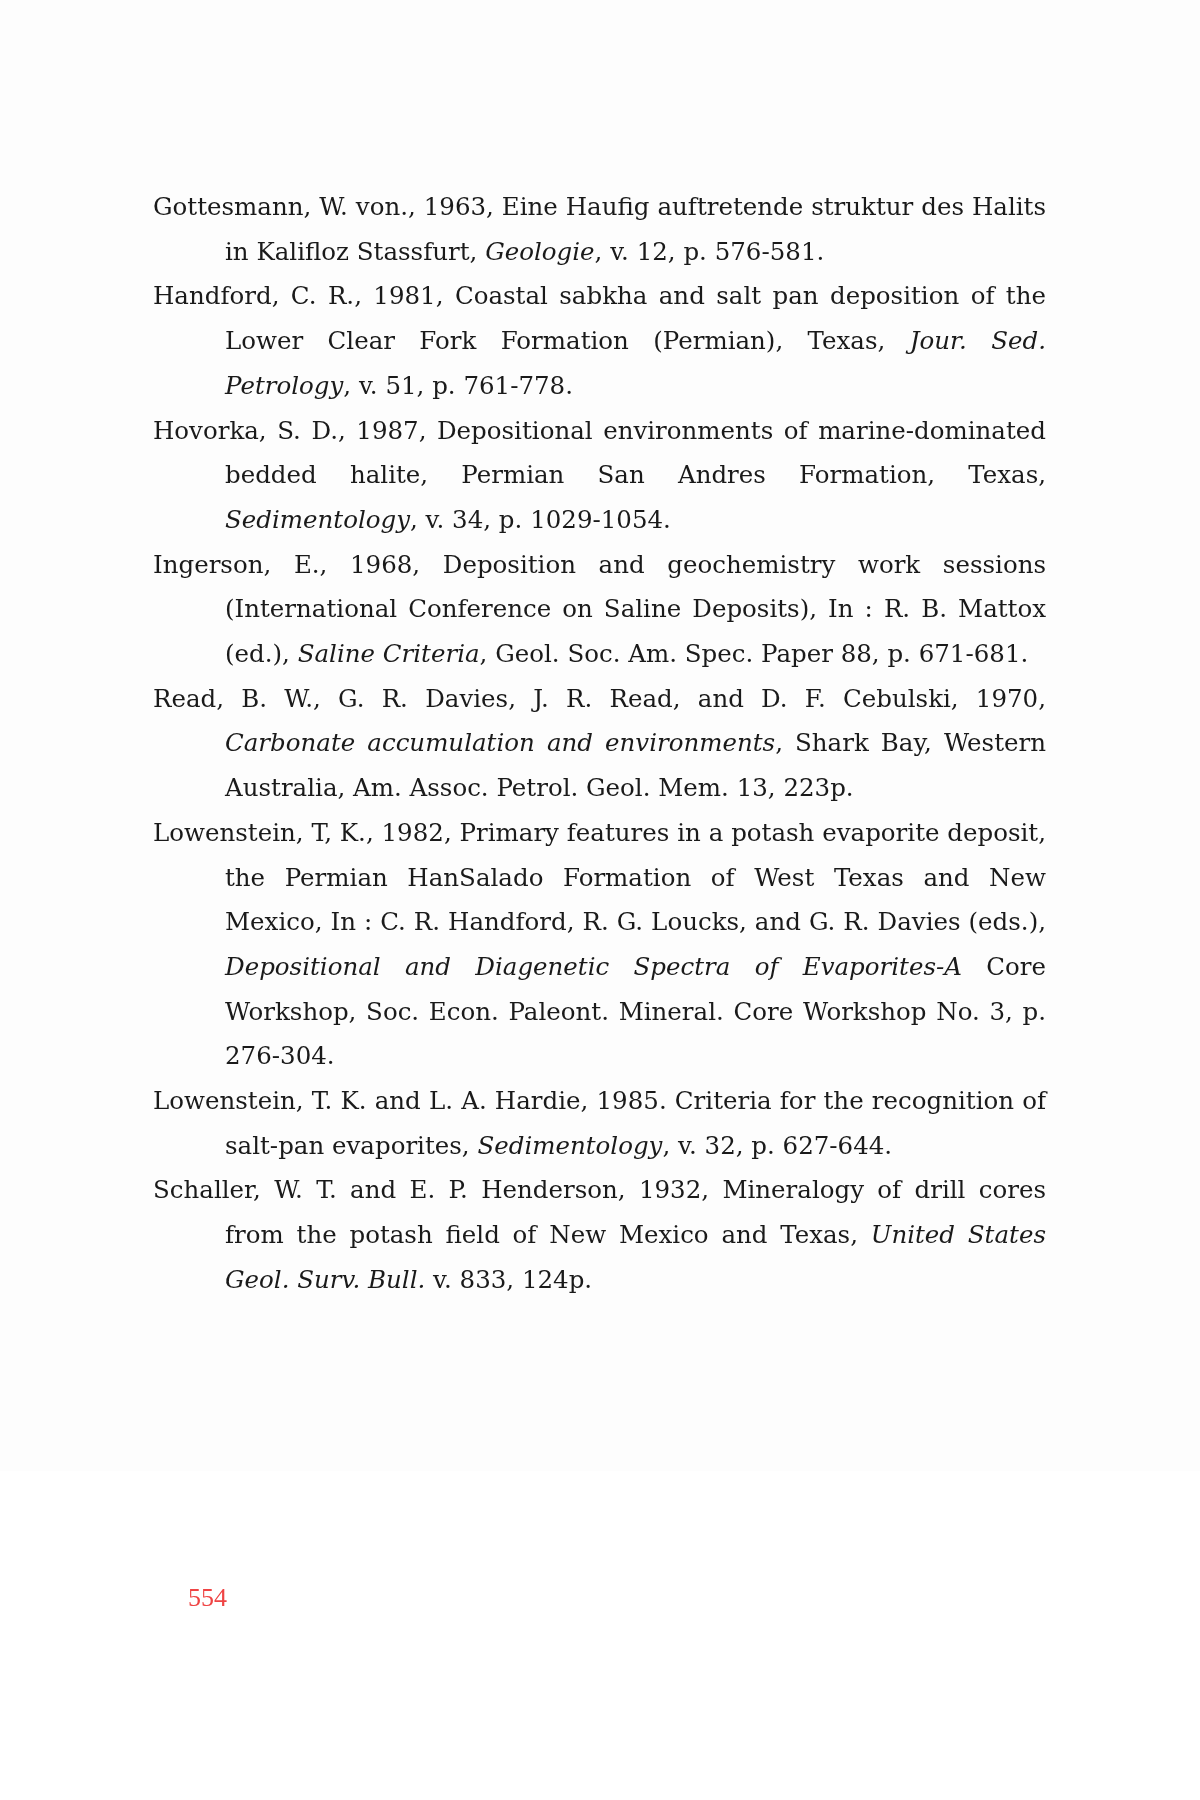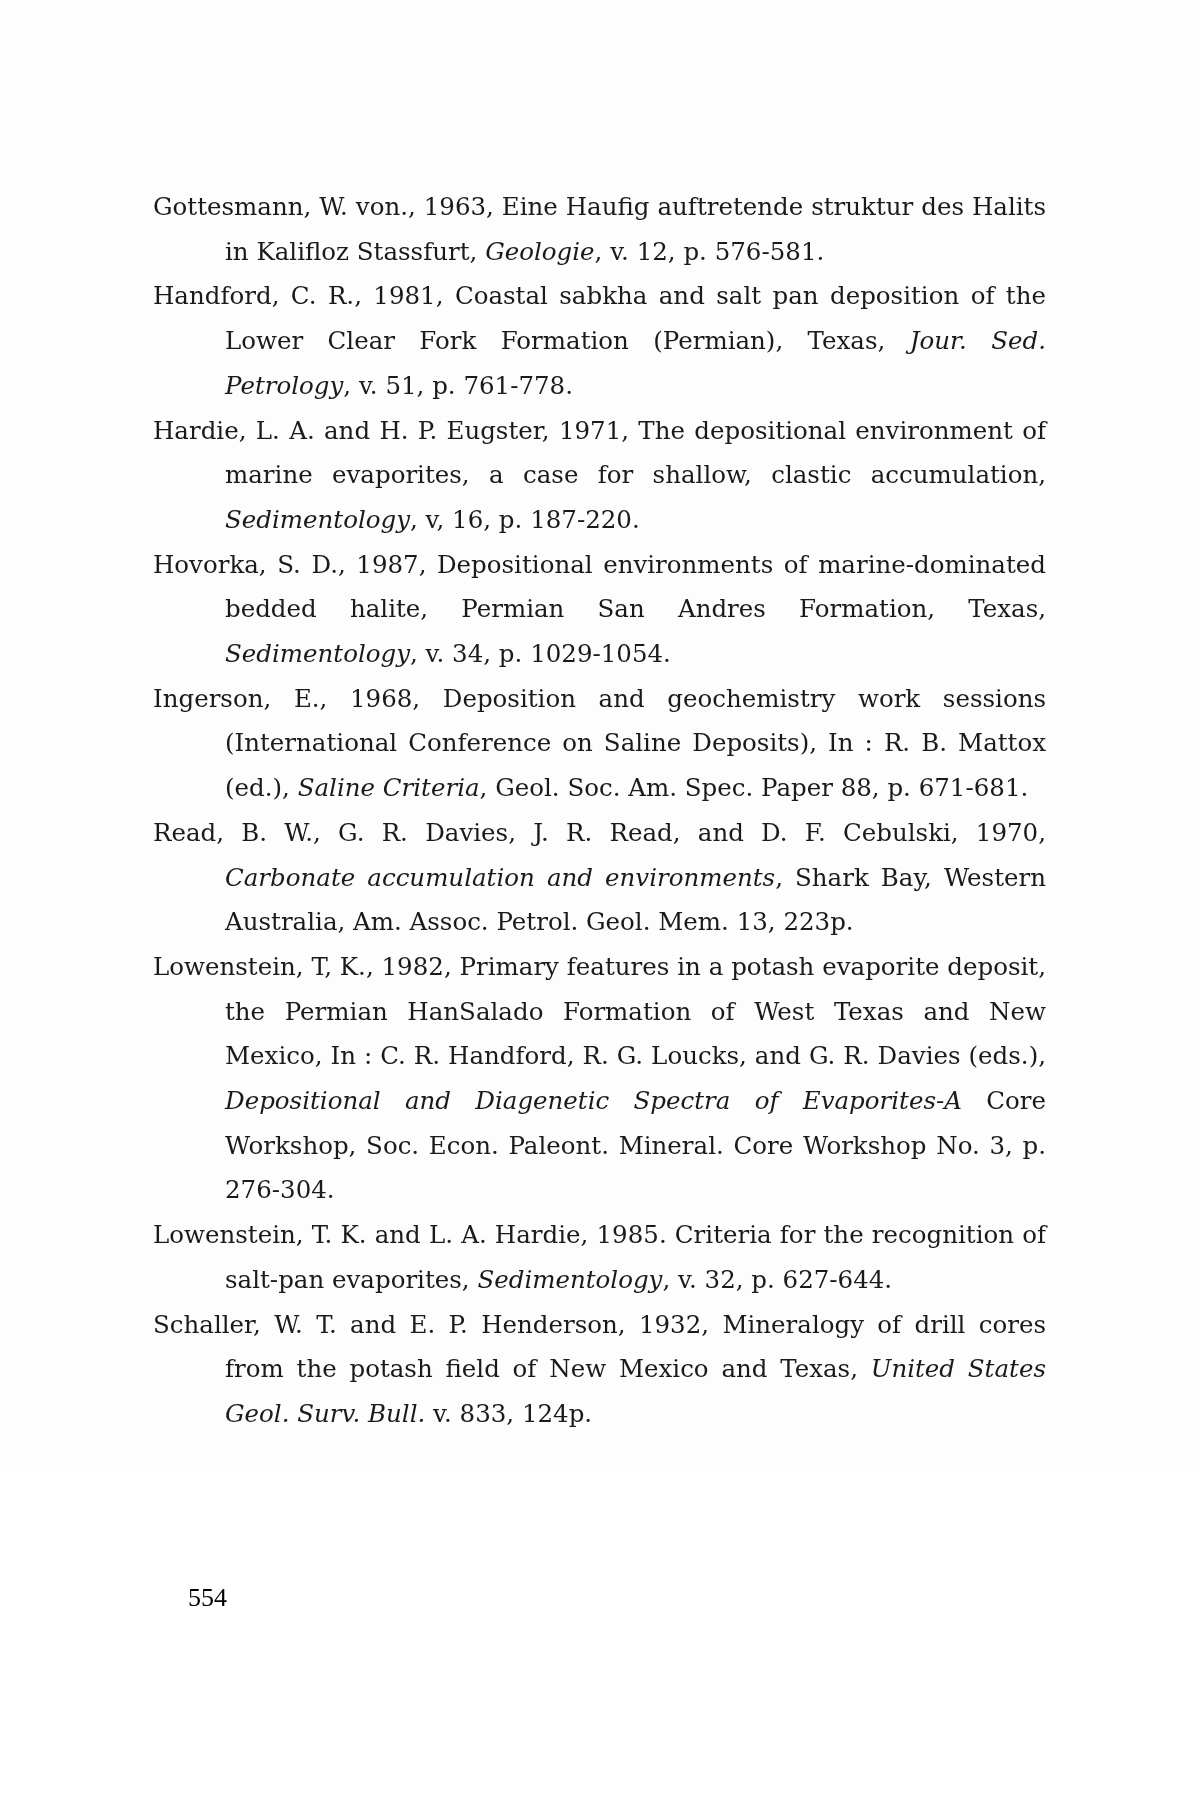--- a/index.html
+++ b/index.html
@@ -35,31 +35,30 @@
     text-indent: -72px;
     margin: 0;
   }
   .ref i { font-style: italic; }
   .page-number {
     position: absolute;
     left: 188px;
     top: 1583px;
     font-family: "Liberation Serif", "DejaVu Serif", serif;
     font-size: 26px;
-    color: #000000;
+    color: #ef4444;
   }
 </style>
 </head>
 <body>
 
 <div class="page">
   <div class="refs" id="refs">
       <p class="ref"><span>Gottesmann, W. von., 1963, Eine Haufig auftretende struktur des Halits in Kalifloz Stassfurt, </span><i>Geologie</i><span>, v. 12, p. 576-581.</span></p>
       <p class="ref"><span>Handford, C. R., 1981, Coastal sabkha and salt pan deposition of the Lower Clear Fork Formation (Permian), Texas, </span><i>Jour. Sed. Petrology</i><span>, v. 51, p. 761-778.</span></p>
-      <p class="ref"><span>Hardie, L. A. and H. P. Eugster, 1971, The depositional environment of marine evaporites, a case for shallow, clastic accumulation, </span><i>Sedimentology</i><span>, v, 16, p. 187-220.</span></p>
       <p class="ref"><span>Hovorka, S. D., 1987, Depositional environments of marine-dominated bedded halite, Permian San Andres Formation, Texas, </span><i>Sedimentology</i><span>, v. 34, p. 1029-1054.</span></p>
       <p class="ref"><span>Ingerson, E., 1968, Deposition and geochemistry work sessions (International Conference on Saline Deposits), In : R. B. Mattox (ed.), </span><i>Saline Criteria</i><span>, Geol. Soc. Am. Spec. Paper 88, p. 671-681.</span></p>
       <p class="ref"><span>Read, B. W., G. R. Davies, J. R. Read, and D. F. Cebulski, 1970, </span><i>Carbonate accumulation and environments</i><span>, Shark Bay, Western Australia, Am. Assoc. Petrol. Geol. Mem. 13, 223p.</span></p>
       <p class="ref"><span>Lowenstein, T, K., 1982, Primary features in a potash evaporite deposit, the Permian HanSalado Formation of West Texas and New Mexico, In : C. R. Handford, R. G. Loucks, and G. R. Davies (eds.), </span><i>Depositional and Diagenetic Spectra of Evaporites-A</i><span> Core Workshop, Soc. Econ. Paleont. Mineral. Core Workshop No. 3, p. 276-304.</span></p>
       <p class="ref"><span>Lowenstein, T. K. and L. A. Hardie, 1985. Criteria for the recognition of salt-pan evaporites, </span><i>Sedimentology</i><span>, v. 32, p. 627-644.</span></p>
       <p class="ref"><span>Schaller, W. T. and E. P. Henderson, 1932, Mineralogy of drill cores from the potash field of New Mexico and Texas, </span><i>United States Geol. Surv. Bull.</i><span> v. 833, 124p.</span></p>
     </div>
   <div class="page-number">554</div>
 </div>
 

